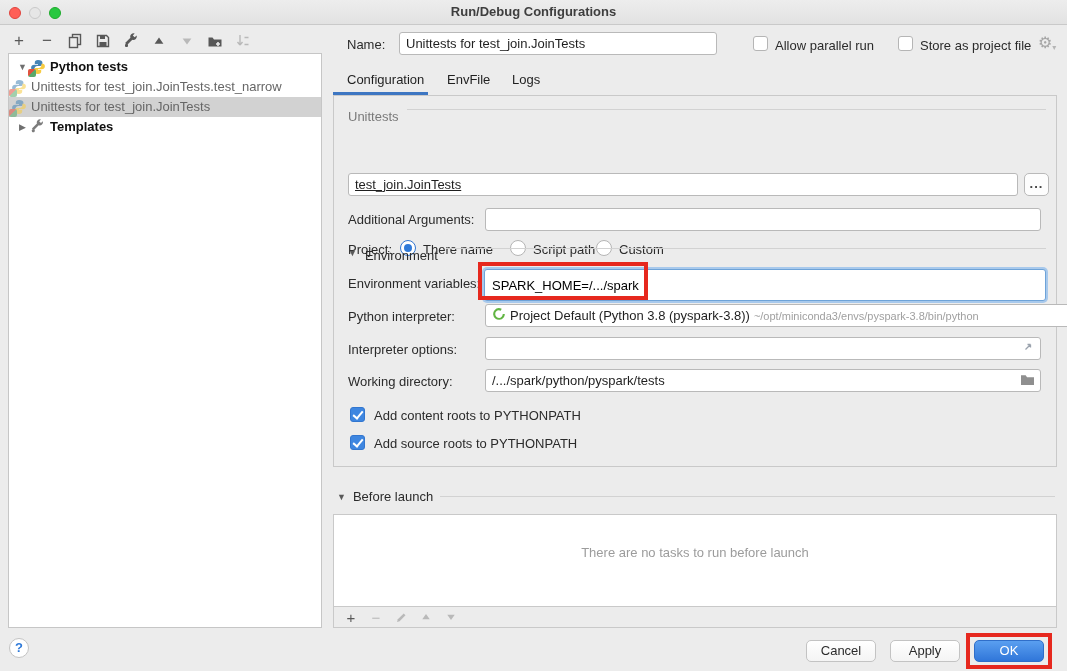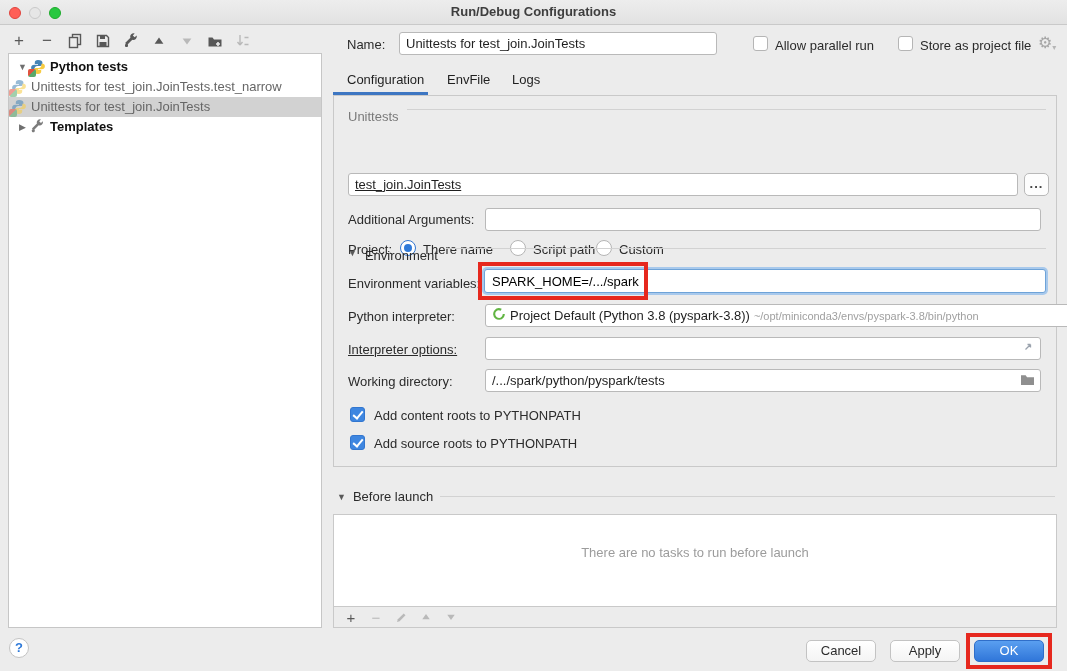--- a/index.html
+++ b/index.html
@@ -87,21 +87,21 @@
   
   .combo { position:absolute; background:#fff; border:1px solid #b9b9b9; border-radius:3px;
     display:flex; align-items:center; padding:0 20px 0 6px; overflow:hidden; white-space:nowrap; }
   .combo .val { color:#1f1f1f; margin:0 4px; }
   .combo .path { color:#a0a0a0; font-size:11px; overflow:hidden; text-overflow:ellipsis; }
   .stepper { position:absolute; right:1px; top:1px; bottom:1px; width:17px; border-radius:0 2px 2px 0;
     background:linear-gradient(#5a9bea,#3071cd); display:flex; flex-direction:column; align-items:center; justify-content:center; gap:3px; }
   .stepper .up { width:0; height:0; border-left:4px solid transparent; border-right:4px solid transparent; border-bottom:5px solid #fff; }
   .stepper .dn { width:0; height:0; border-left:4px solid transparent; border-right:4px solid transparent; border-top:5px solid #fff; }
 
-  .env-input { position:absolute; left:484px; top:269px; width:562px; height:24px;
+  .env-input { position:absolute; left:484px; top:269px; width:562px; height:32px;
     border:1px solid #6ea3d8; box-shadow:0 0 0 2px #a8c9ec; border-radius:3px; background:#fff; padding:0 24px 0 7px;
     font-size:13px; font-family:"Liberation Sans",sans-serif; outline:none; }
 
   .pythonpath-label { color:#2b2b2b; }
 
   
   .bl-header { position:absolute; left:337px; top:489px; right:12px; display:flex; align-items:center; gap:7px; color:#2b2b2b; }
   .bl-header .gline { flex:1; height:1px; background:#d2d2d2; }
   .bl-header .chev { font-size:9px; color:#595959; }
   .bl-box { position:absolute; left:333px; top:514px; width:724px; height:93px; background:#fff; border:1px solid #c9c9c9; }
@@ -282,21 +282,21 @@
           </svg>
       </span>
       <span class="val">Project Default (Python 3.8 (pyspark-3.8))</span>
       <span class="path">~/opt/miniconda3/envs/pyspark-3.8/bin/python</span>
       <span class="stepper">
           <span class="up"></span>
           <span class="dn"></span>
         </span>
     </div>
 
-    <span class="t-label" style="left:14px; top:246px;text-decoration:underline;">Interpreter options:</span>
+    <span class="t-label" style="left:14px; top:246px;">Interpreter options:</span>
     <input class="field" style="position: absolute; left: 151px; top: 241px; width: 556px;" value="">
     <span class="in-icon" style="left:688px; top:245px;">
       <svg width="12" height="12" viewBox="0 0 12 12">
           <path d="M3.5 8.5l5-5M8.5 3.5v3M8.5 3.5h-3" stroke="currentColor" stroke-width="1.3" fill="none"></path>
         </svg>
     </span>
 
     <span class="t-label" style="left:14px; top:278px;">Working directory:</span>
     <input class="field" style="position: absolute; left: 151px; top: 273px; width: 556px; padding-right: 24px;" value="/.../spark/python/pyspark/tests">
     <span class="in-icon" style="left:686px; top:277px; color:#8f8f8f;">

